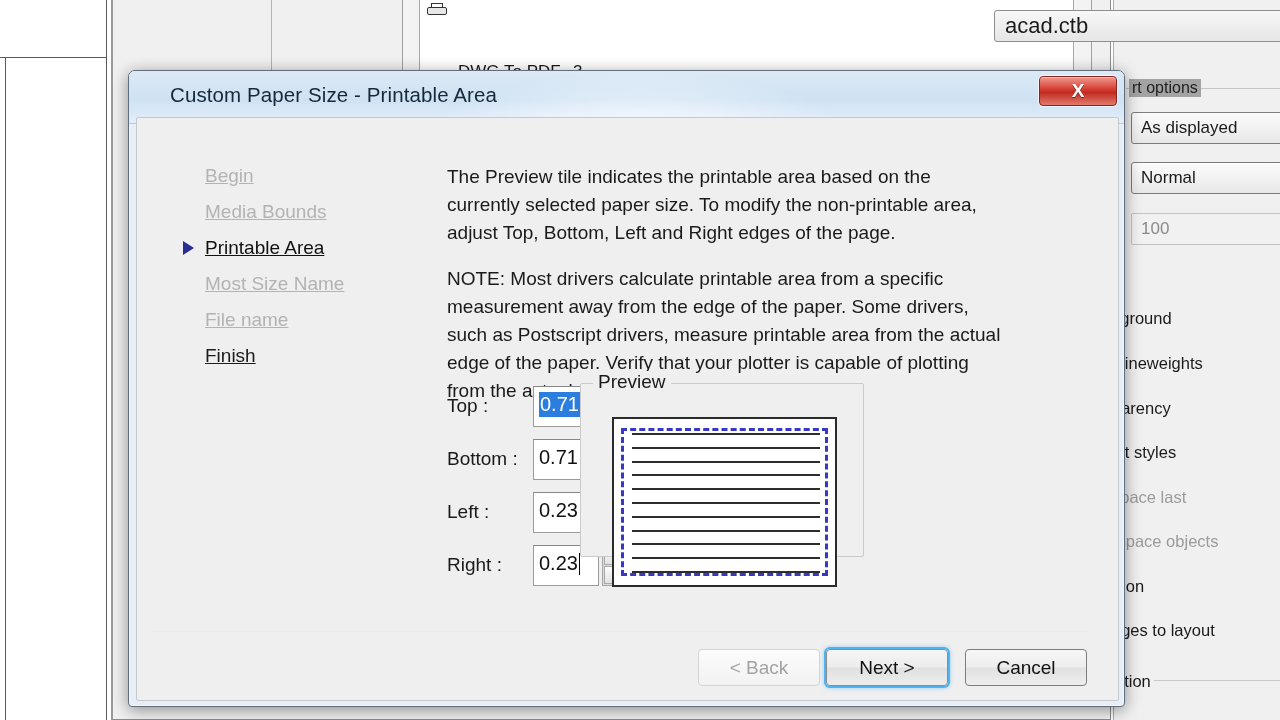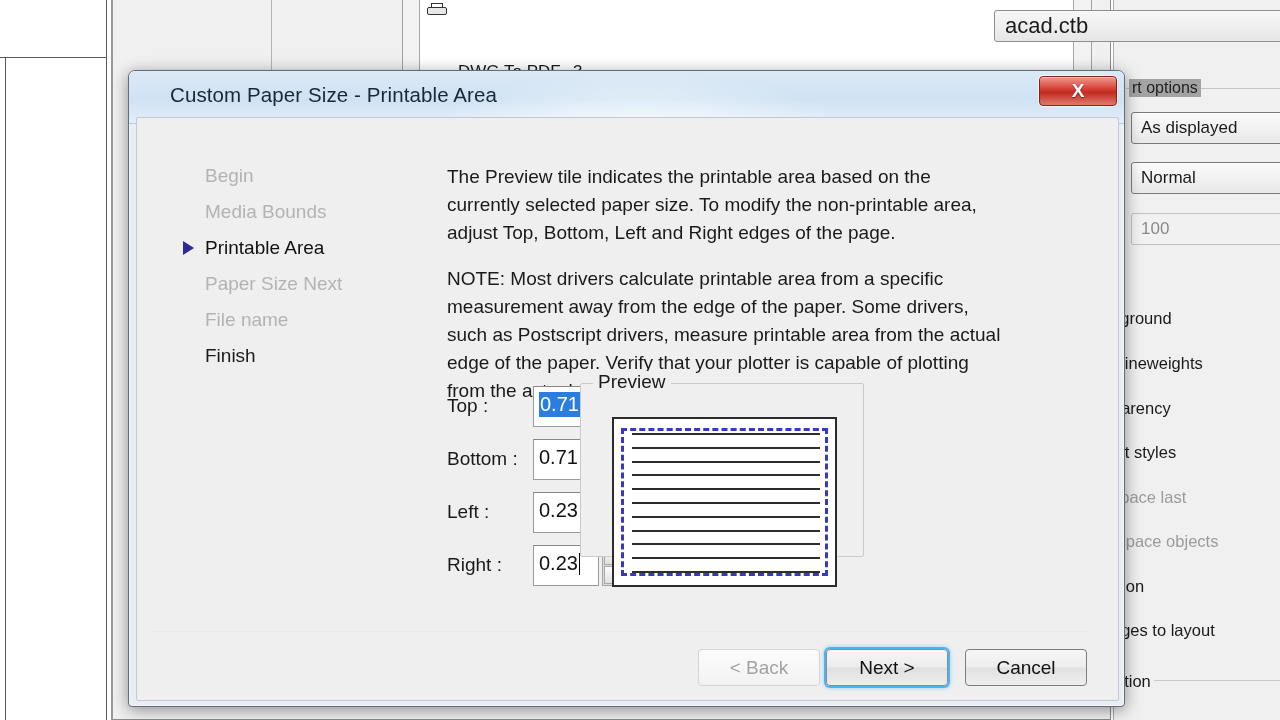--- a/index.html
+++ b/index.html
@@ -213,20 +213,21 @@
     width: 190px;
   }
   .nav-item {
     position: relative;
     height: 36px;
     font-size: 19px;
     color: #b3b3b3;
     white-space: nowrap;
     padding-left: 28px;
     line-height: 26px;
+    text-decoration: underline;
   }
   .nav-item.enabled { color: #1c1c1c; }
   .nav-item.current { color: #111; }
   .nav-item.current::before {
     content: "";
     position: absolute;
     left: 6px; top: 6px;
     width: 0; height: 0;
     border-left: 11px solid #2c2c95;
     border-top: 7px solid transparent;
@@ -459,21 +460,21 @@
         <div class="x">X</div>
       </div>
     </div>
 
     <div id="dialog-body"></div>
 
     <div id="wizard-nav">
       <div class="nav-item">Begin</div>
       <div class="nav-item">Media Bounds</div>
       <div class="nav-item current">Printable Area</div>
-      <div class="nav-item">Paper Size Next</div>
+      <div class="nav-item">Most Size Name</div>
       <div class="nav-item">File name</div>
       <div class="nav-item enabled">Finish</div>
     </div>
 
     <div id="desc-block">
       <p class="desc-p">The Preview tile indicates the printable area based on the currently selected paper size. To modify the non-printable area, adjust Top, Bottom, Left and Right edges of the page.</p>
       <p class="desc-p">NOTE: Most drivers calculate printable area from a specific measurement away from the edge of the paper. Some drivers, such as Postscript drivers, measure printable area from the actual edge of the paper. Verify that your plotter is capable of plotting from the actual dimensions you specify.</p>
     </div>
 
     <div id="edge-fields">

